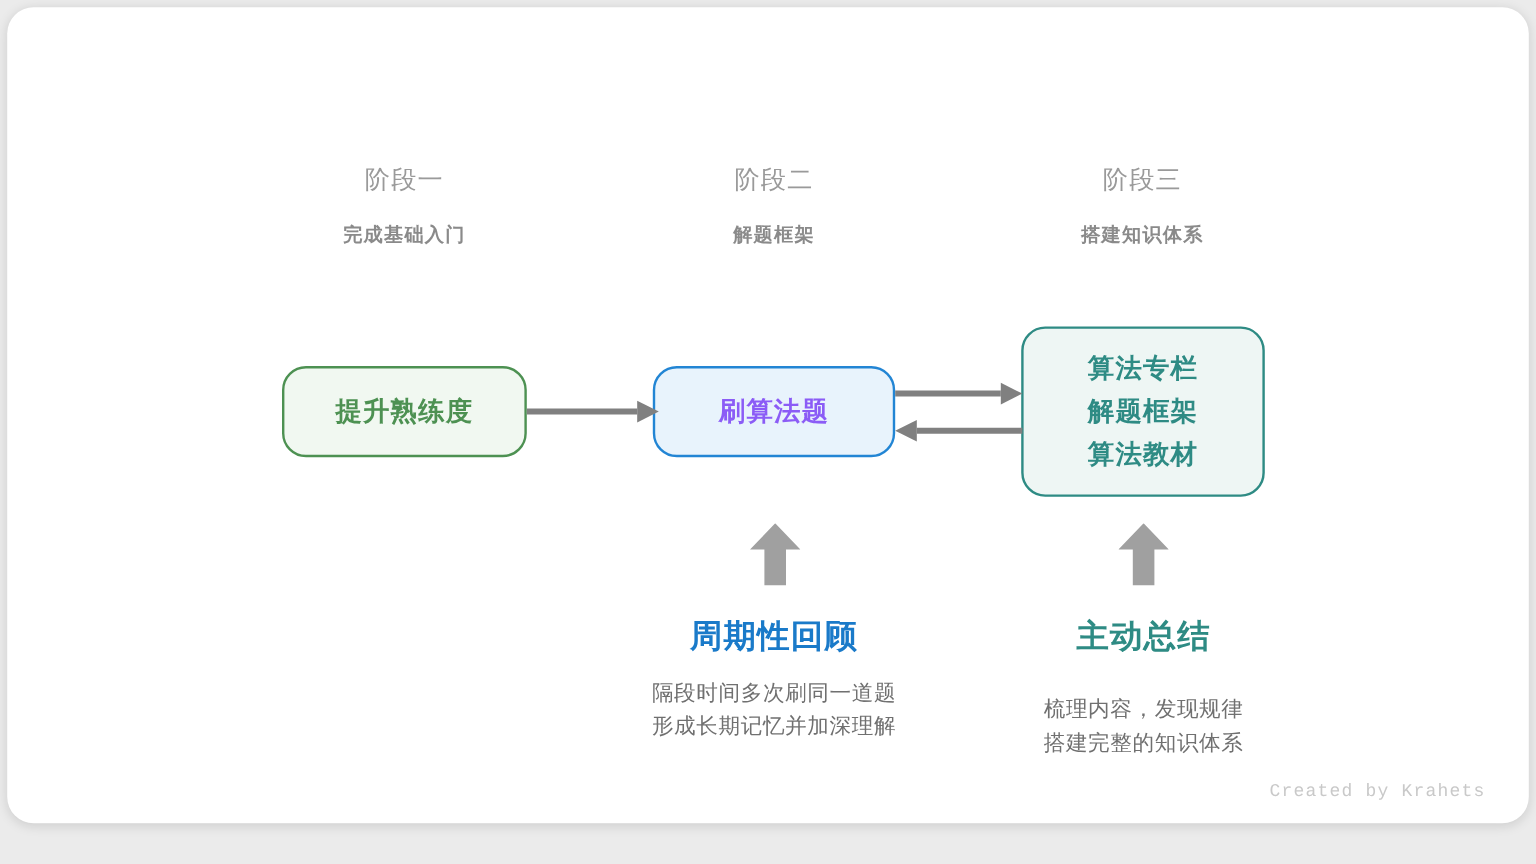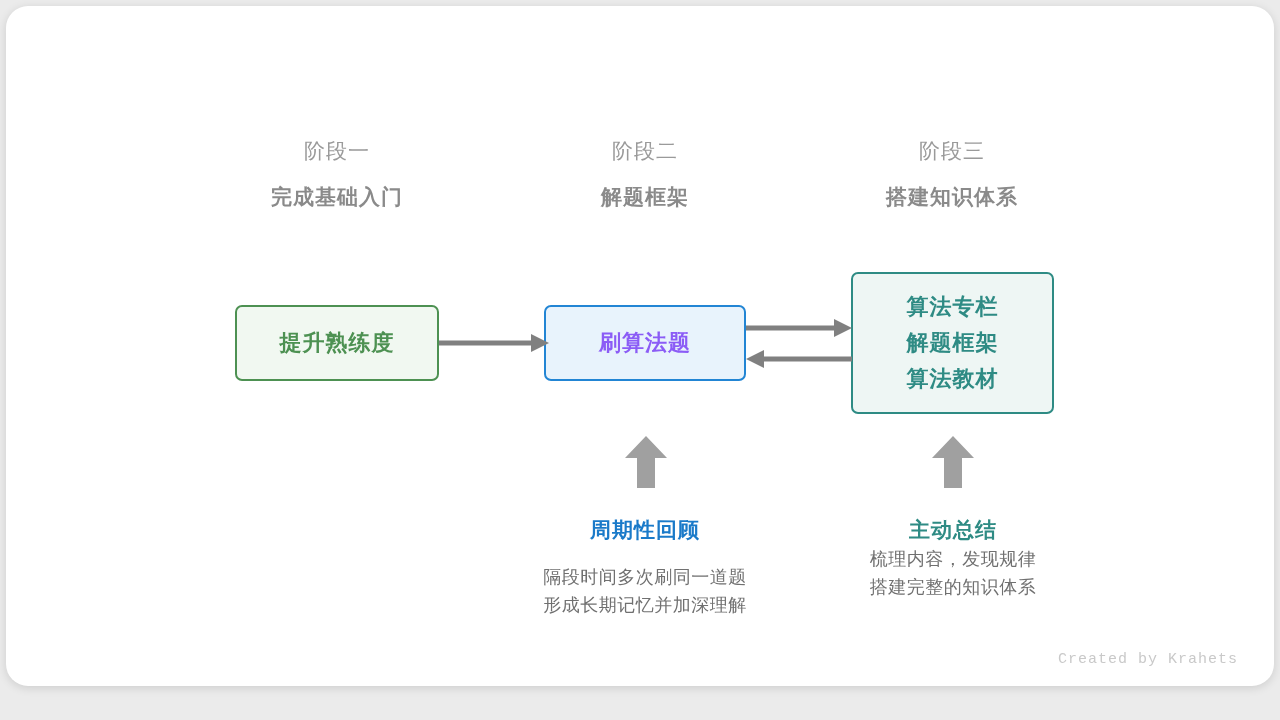--- a/index.html
+++ b/index.html
@@ -17,27 +17,27 @@
     border-radius:22px;
     box-shadow:0 2px 10px rgba(0,0,0,0.13);
     overflow:hidden;
   }
   .stage-head{position:absolute;text-align:center;width:260px;}
   .stage-sub{
     font-size:21px;color:#9a9a9a;font-weight:400;
     letter-spacing:1px;line-height:30px;
   }
   .stage-title{
-    font-size:21px;color:#8a8a8a;font-weight:bold;
+    font-size:16px;color:#8a8a8a;font-weight:bold;
     letter-spacing:1px;line-height:30px;margin-top:16px;
   }
   .node{
     position:absolute;
     box-sizing:border-box;
-    border-radius:7px;
+    border-radius:20px;
     display:flex;flex-direction:column;
     align-items:center;justify-content:center;
     font-weight:bold;
     letter-spacing:1px;
   }
   .node-line{line-height:36px;font-size:22px;white-space:nowrap;}
   #node-book{
     left:229px;top:299px;width:204px;height:76px;
     border:2px solid #4d9152;
     background:#f1f8f1;
@@ -51,21 +51,21 @@
   }
   #node-resources{
     left:845px;top:266px;width:203px;height:142px;
     border:2px solid #2e8b84;
     background:#eef6f4;
     color:#2e8b84;
   }
   .arrow-svg{position:absolute;overflow:visible;}
   .uparrow{position:absolute;}
   .cap{position:absolute;text-align:center;width:300px;}
-  .cap-title{font-size:21px;font-weight:bold;letter-spacing:1px;line-height:30px;}
+  .cap-title{font-size:27px;font-weight:bold;letter-spacing:1px;line-height:30px;}
   .cap-desc{font-size:18px;color:#707070;line-height:28px;letter-spacing:0.5px;}
   .cap-blue .cap-title{color:#1a7ac9;}
   .cap-teal .cap-title{color:#2e8b84;}
   #credit{
     position:absolute;right:36px;bottom:18px;
     font-family:"Liberation Mono","DejaVu Sans Mono",monospace;
     font-size:15px;color:#c9c9c9;letter-spacing:1px;
   }
 </style>
 </head>
@@ -124,19 +124,19 @@
   </svg>
 
   <div class="cap cap-blue" style="left:489px;top:509px;">
     <div class="cap-title">周期性回顾</div>
     <div class="cap-desc" style="margin-top:18px;">隔段时间多次刷同一道题</div>
     <div class="cap-desc">形成长期记忆并加深理解</div>
   </div>
 
   <div class="cap cap-teal" style="left:797px;top:509px;">
     <div class="cap-title">主动总结</div>
-    <div class="cap-desc" style="margin-top:0;">梳理内容，发现规律</div>
+    <div class="cap-desc" style="margin-top:32px;">梳理内容，发现规律</div>
     <div class="cap-desc">搭建完整的知识体系</div>
   </div>
 
   <div id="credit">Created by Krahets</div>
 
 </div>
 
 </body></html>

